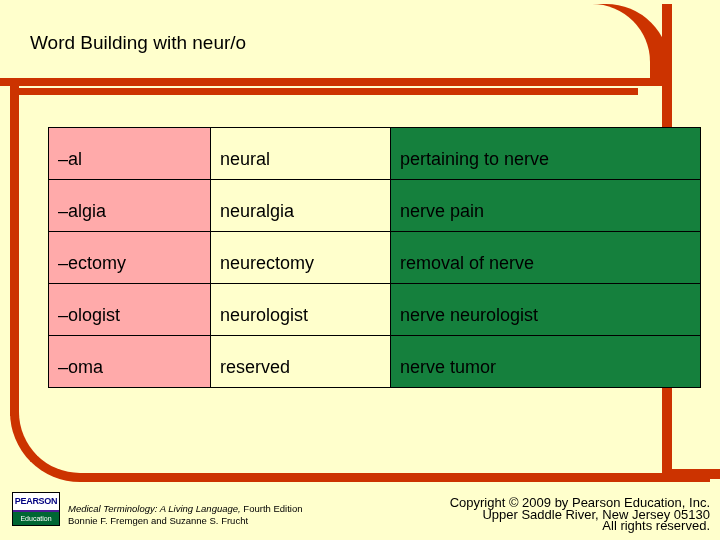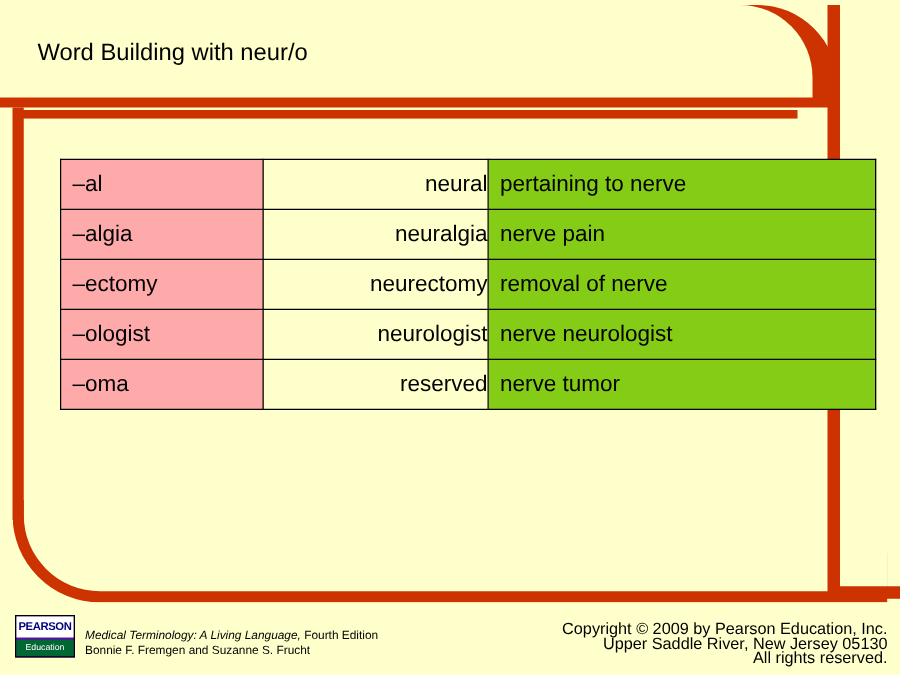--- a/index.html
+++ b/index.html
@@ -116,28 +116,28 @@
     position: absolute;
     left: 48px;
     top: 127px;
     width: 622px;
     border-collapse: collapse;
     table-layout: fixed;
   }
   table.word-table td {
     border: 1px solid #000000;
     height: 39px;
-    padding: 0 0 0 9px;
+    padding: 12px 0 0 9px;
     font-size: 18px;
     color: #000000;
     vertical-align: middle;
   }
   td.c0 { width: 152px; background: #ffaaaa; }
-  td.c1 { width: 170px; background: #ffffcc; text-align: right; }
-  td.c2 { width: 300px; background: #84cc16; }
+  td.c1 { width: 170px; background: #ffffcc; }
+  td.c2 { width: 300px; background: #15803d; }
 
   
   .pearson-logo {
     position: absolute;
     left: 12px;
     top: 492px;
     width: 48px;
     height: 34px;
     background: #4c1d95;
     border: 1px solid #000000;

